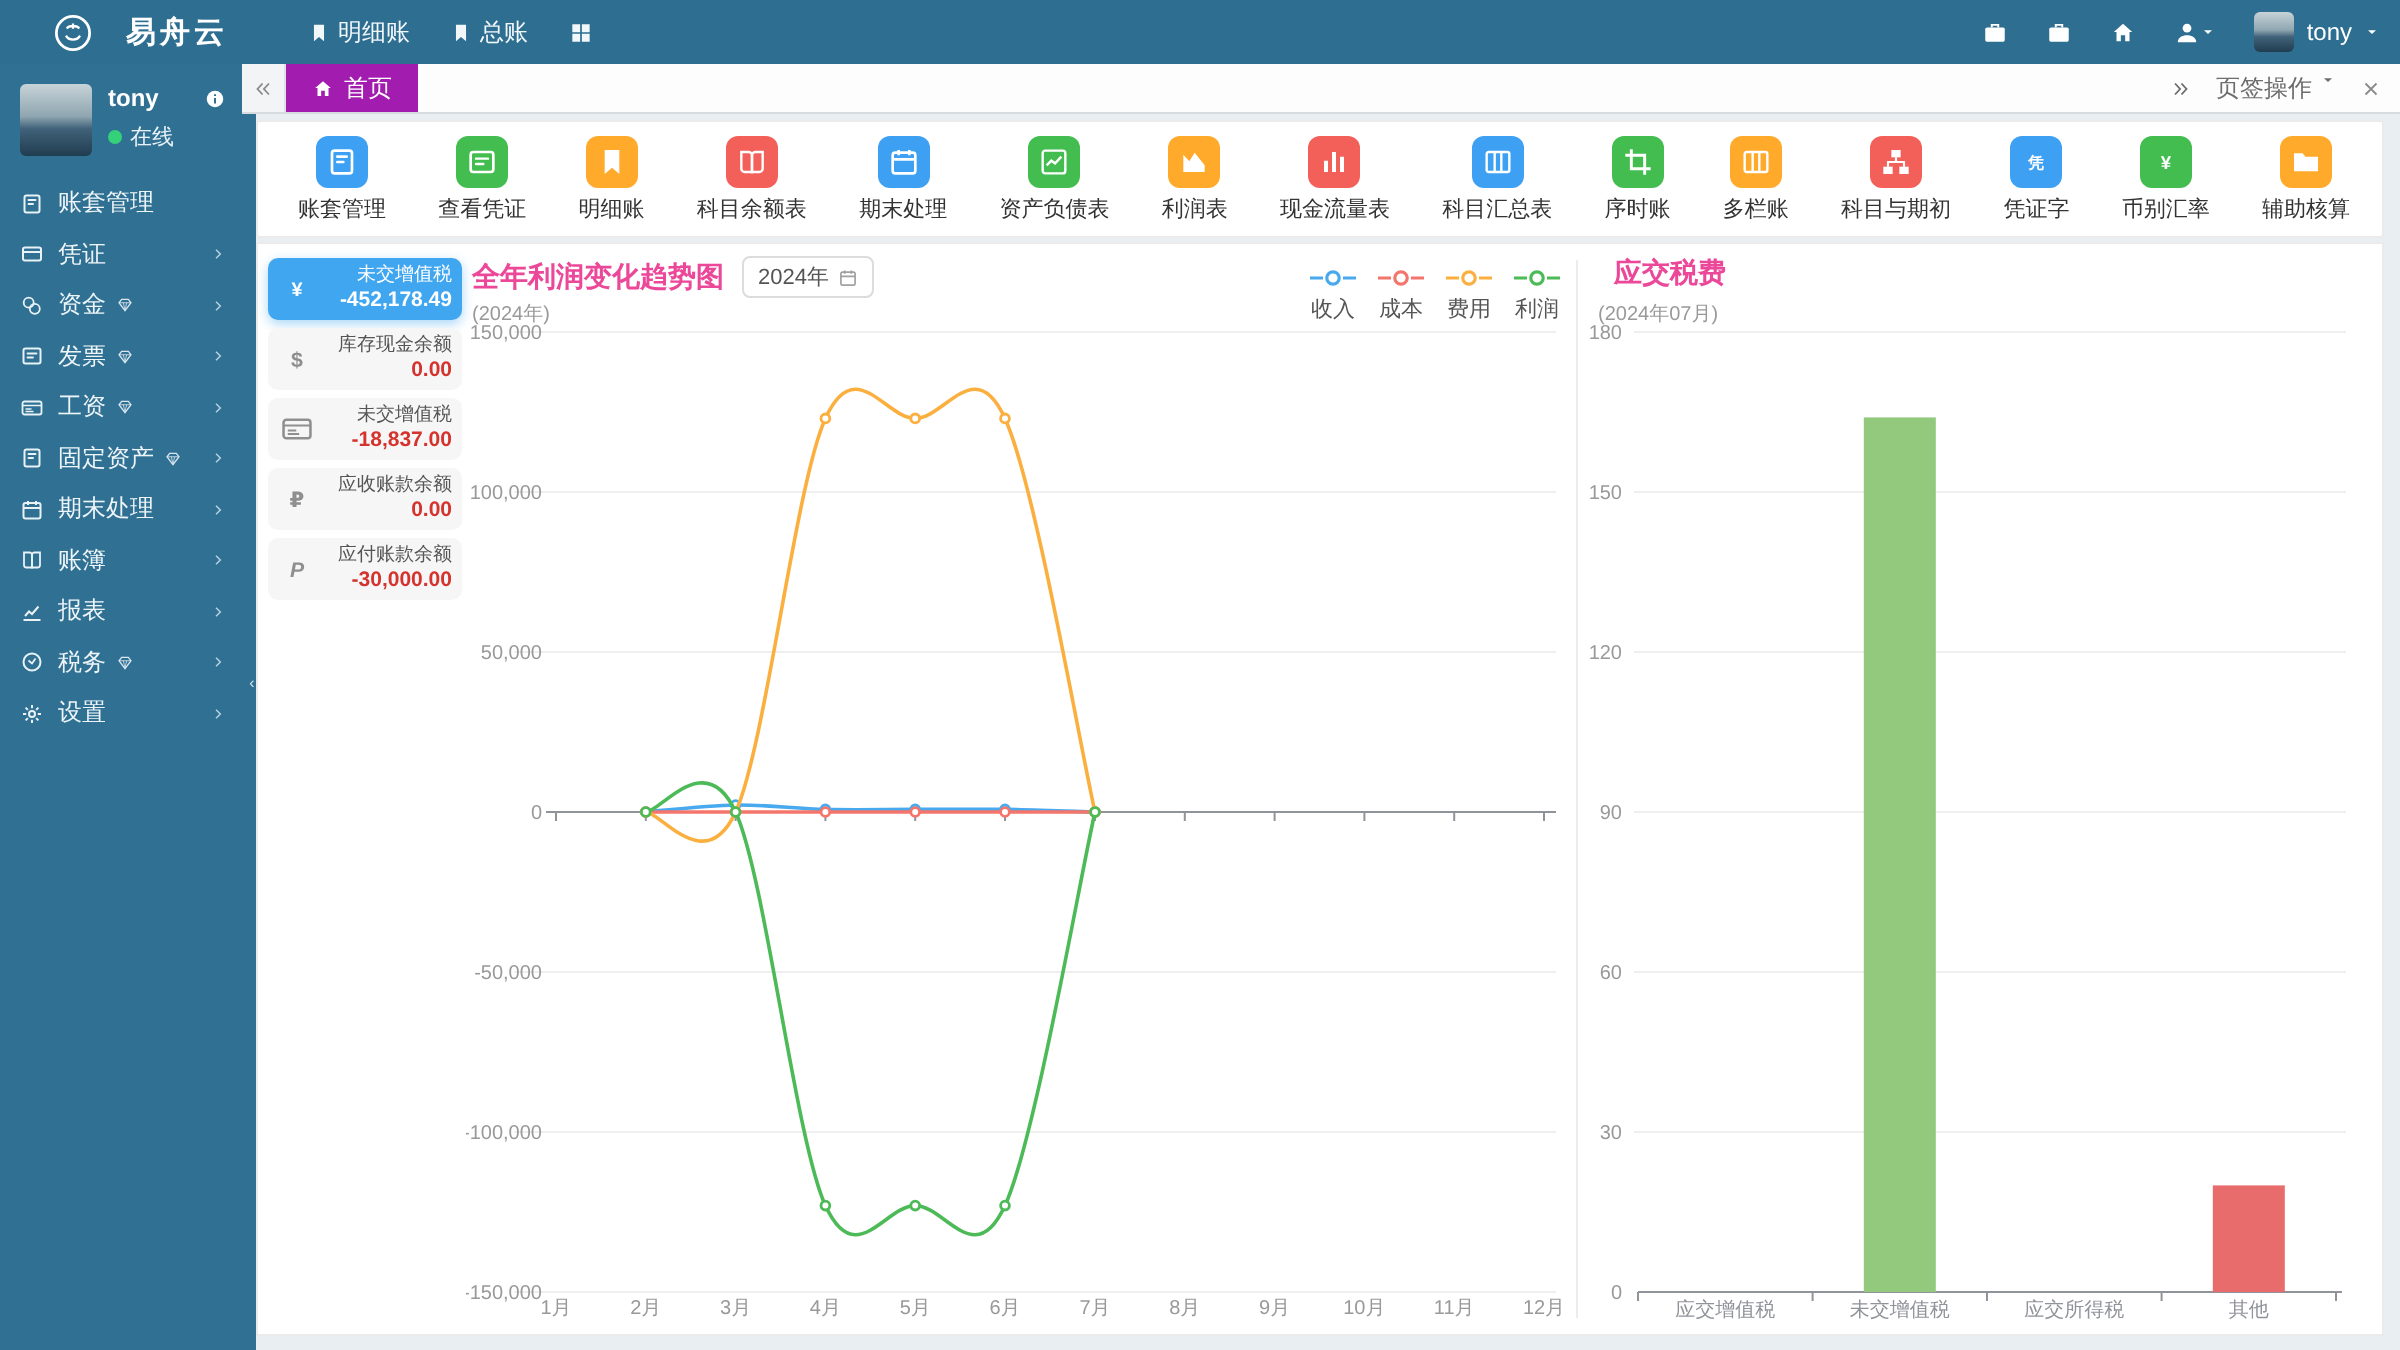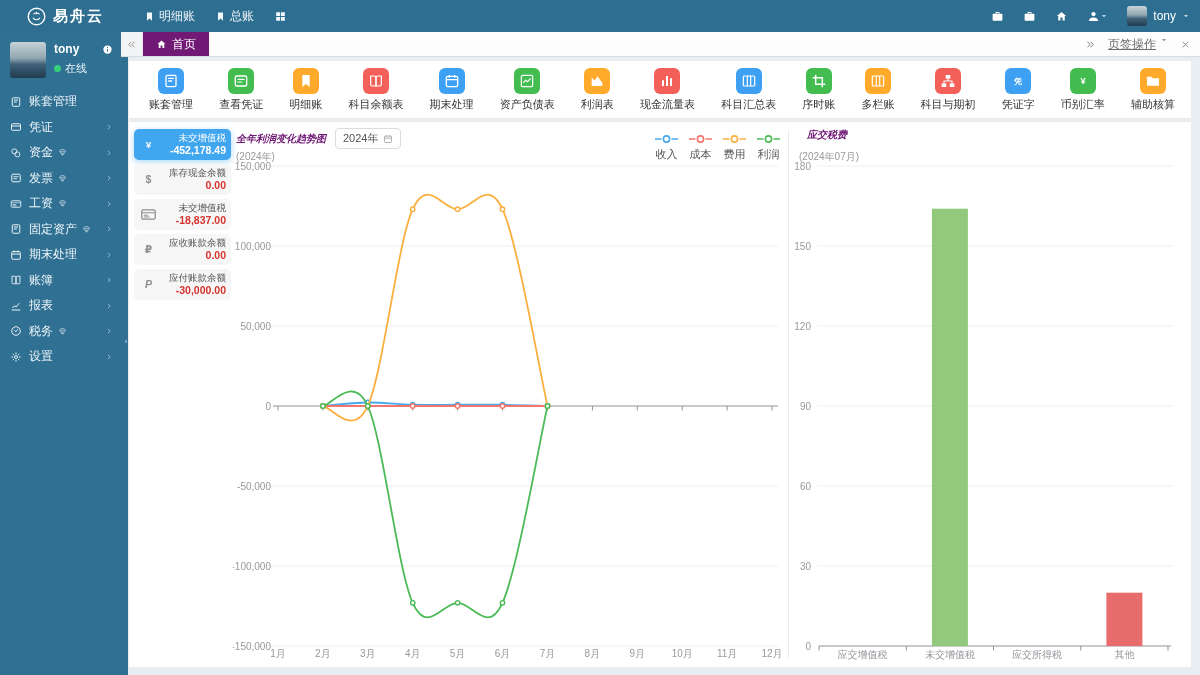--- a/index.html
+++ b/index.html
@@ -1,21 +1,21 @@
 <!DOCTYPE html>
 <html><head>
 <meta charset="utf-8">
 <style>
   * { margin:0; padding:0; box-sizing:border-box; }
   html,body { width:1200px; height:675px; overflow:hidden; }
   body { font-family:"Liberation Sans","DejaVu Sans",sans-serif; background:#e9eef2; position:relative; font-size:12px; }
 
   
   .navbar { position:absolute; top:0; left:0; right:0; height:32px; background:#2d6e91; display:flex; align-items:center; color:#fff; padding:0 10px 0 26px; z-index:30; }
-  .brand { display:flex; align-items:center; gap:6px; }
+  .brand { display:flex; align-items:center; gap:16px; }
   .brand-name { font-size:15px; font-weight:bold; letter-spacing:2px; }
   .nav-menu { display:flex; align-items:center; gap:20px; margin-left:40px; }
   .nav-item { display:flex; align-items:center; gap:4px; font-size:12px; color:#f2f7fa; cursor:pointer; }
   .nav-right { margin-left:auto; display:flex; align-items:center; gap:19px; }
   .nav-ico { display:flex; align-items:center; cursor:pointer; color:#fff; }
   .profile { display:flex; align-items:center; gap:6px; cursor:pointer; }
   .avatar { width:20px; height:20px; border-radius:3px; background:linear-gradient(180deg,#c7d3d8 0%,#8fa6b0 45%,#41627a 62%,#203c4f 100%); }
   .profile-name { font-size:12px; }
 
   
@@ -30,24 +30,24 @@
   .side-menu { margin-top:5px; }
   .side-item { height:25.5px; display:flex; align-items:center; padding:0 8px 0 10px; font-size:12px; color:#eef5f9; cursor:pointer; }
   .side-item .lbl { margin-left:7px; }
   .side-item .gem { margin-left:5px; color:#d9e6ee; display:flex; }
   .side-item .chev { margin-left:auto; color:#b9d2e0; display:flex; }
 
   
   .content { position:absolute; left:121px; top:32px; right:0; bottom:0; }
   .tabbar { position:absolute; top:0; left:0; right:0; height:25px; background:#fdfdfd; border-bottom:1px solid #d8dcdf; display:flex; align-items:stretch; }
   .tab-scroll { width:22px; background:#f3f4f5; border-right:1px solid #e2e2e2; display:flex; align-items:center; justify-content:center; color:#8a8a8a; cursor:pointer; }
-  .tab-active { background:#701a75; color:#fff; display:flex; align-items:center; gap:5px; padding:0 13px; font-size:12px; cursor:pointer; }
+  .tab-active { background:#a21caf; color:#fff; display:flex; align-items:center; gap:5px; padding:0 13px; font-size:12px; cursor:pointer; }
   .tab-filler { flex:1; }
   .tab-controls { display:flex; align-items:center; gap:12px; padding-right:9px; color:#6d6d6d; }
-  .tab-ops { display:flex; align-items:flex-start; gap:4px; font-size:12px; cursor:pointer;text-decoration:underline; }
+  .tab-ops { display:flex; align-items:flex-start; gap:4px; font-size:12px; cursor:pointer; }
   .tab-close { color:#8a8a8a; display:flex; cursor:pointer; }
 
   .collapse-strip { position:absolute; left:0; top:25px; width:7px; bottom:0; background:#2f7093; }
   .collapse-handle { position:absolute; left:0; top:296px; width:10px; height:27px; background:#2f7093; border-radius:0 5px 5px 0; color:#cfe2ec; display:flex; align-items:center; justify-content:center; font-size:8px; cursor:pointer; }
 
   .body-area { position:absolute; left:7px; top:25px; right:8px; bottom:7px; }
   .toolbar { position:absolute; top:3px; left:0; right:0; height:59px; background:#fff; border:1px solid #ebebeb; border-radius:2px; display:flex; align-items:center; justify-content:space-between; padding:0 16px 0 20px; }
   .tool-item { display:flex; flex-direction:column; align-items:center; gap:3px; font-size:11px; color:#333; cursor:pointer; white-space:nowrap; }
   .tool-ico { width:26px; height:26px; border-radius:6px; display:flex; align-items:center; justify-content:center; color:#fff; }
   .new-voucher { display:flex; align-items:center; gap:9px; background:#f1f1f1; border-radius:8px; padding:7px 17px; font-size:15px; font-weight:bold; color:#1f1f1f; cursor:pointer; }
@@ -63,21 +63,21 @@
   .sum-text { flex:1; text-align:right; line-height:1.25; }
   .sum-label { font-size:9.5px; color:#555; }
   .sum-value { font-size:10.5px; font-weight:bold; color:#d5342e; }
   .sum-card.active .sum-label, .sum-card.active .sum-value { color:#fff; }
 
   .line-block { position:absolute; left:104px; top:0; width:557px; height:100%; }
   .bar-block { position:absolute; left:662px; top:0; width:400px; height:100%; }
   .v-divider { position:absolute; left:659px; top:8px; bottom:8px; width:1px; background:#ececec; }
   .chart-head { position:absolute; left:3px; top:6px; display:flex; align-items:center; gap:9px; }
   .bar-block .chart-head { left:16px; }
-  .chart-title { font-size:10px; font-weight:bold; color:#701a75;font-style:italic; }
+  .chart-title { font-size:14px; font-weight:bold; color:#ec4899; }
   .year-btn { border:1px solid #dcdcdc; border-radius:4px; font-size:11px; color:#555; padding:2px 7px; display:flex; align-items:center; gap:5px; background:#fff; cursor:pointer; }
   .year-btn .cal { color:#a0a0a0; display:flex; }
   .chart-sub { position:absolute; left:3px; top:28px; font-size:10px; color:#999; }
   .bar-block .chart-sub { left:8px; }
   .legend { position:absolute; right:10px; top:12px; display:flex; align-items:center; gap:11px; }
   .legend-item { display:flex; align-items:center; gap:3px; font-size:11px; color:#555; cursor:pointer;flex-direction:column; }
   .chart-svg { position:absolute; left:0; top:36px; }
 </style>
 </head>
 <body>

